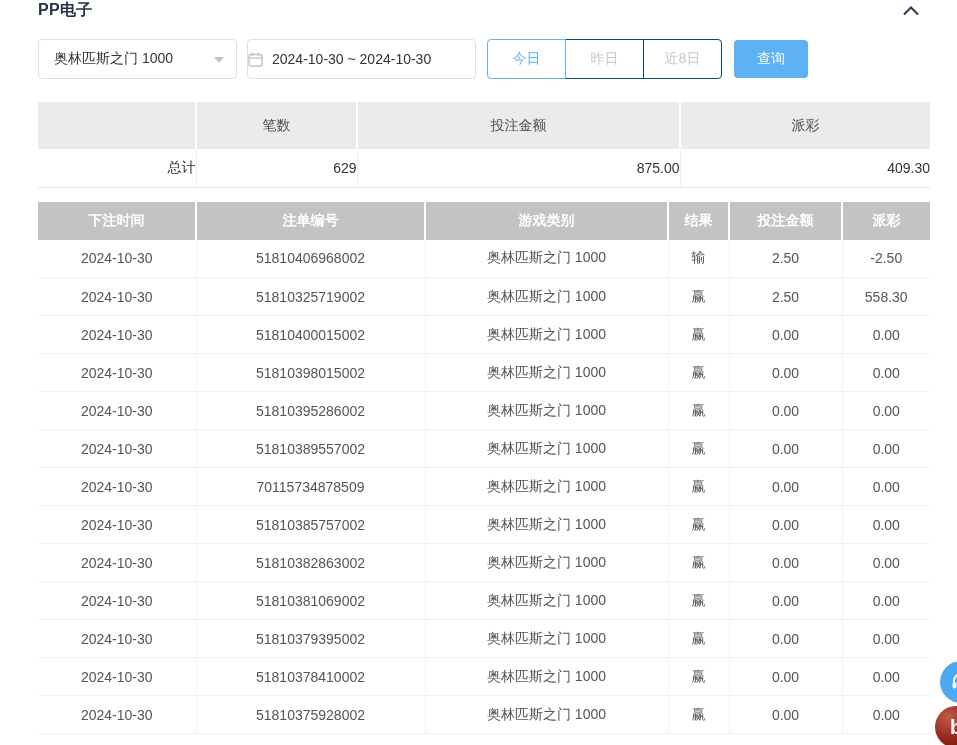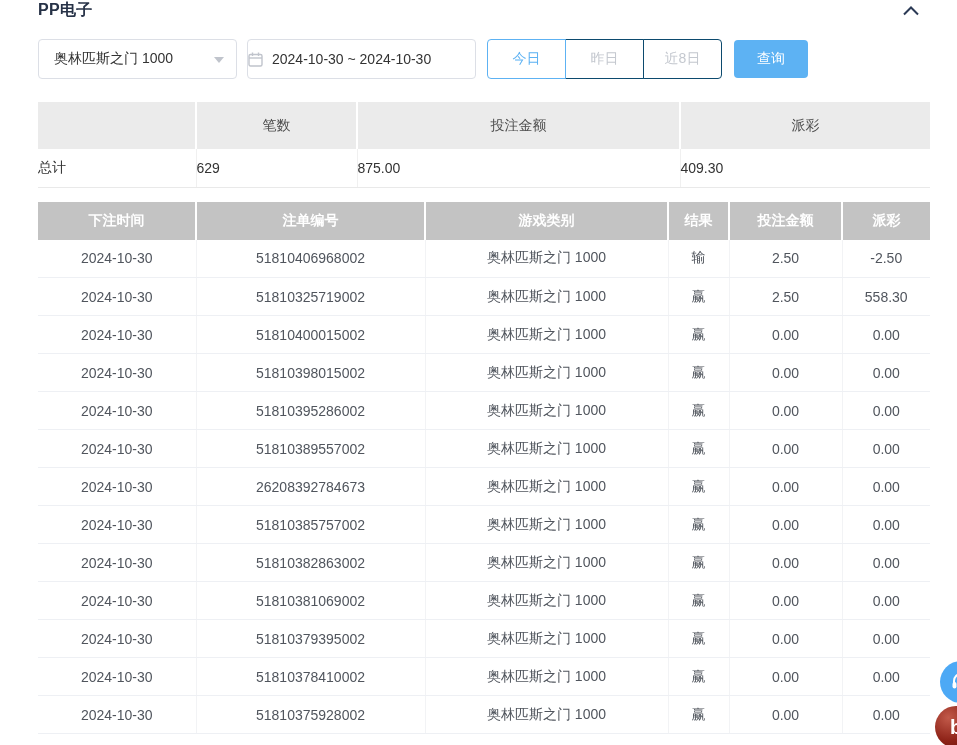--- a/index.html
+++ b/index.html
@@ -51,21 +51,21 @@
 
   
   table{border-collapse:collapse;table-layout:fixed;width:892px;font-size:14px;}
   .summary-table{margin-top:23px;}
   .summary-table th{
     background:var(--summary-header-gray);font-weight:400;color:#4d4d4d;
     height:47px;text-align:center;border-right:2px solid #fff;padding:0;
   }
   .summary-table th:last-child{border-right:none;}
   .summary-table td{
-    height:38px;text-align:left;color:#333;padding:0;background:#fff;
+    height:38px;text-align:right;color:#333;padding:0;background:#fff;
     border-right:1px solid #f0f0f0;border-bottom:1px solid #e9e9e9;
   }
   .summary-table td:last-child{border-right:none;}
 
   .bets-table{margin-top:14px;}
   .bets-table th{
     background:var(--table-header-gray);color:#fff;font-weight:700;
     height:38px;text-align:center;border-right:2px solid #fff;padding:0;
   }
   .bets-table th:last-child{border-right:none;}
@@ -215,21 +215,21 @@
         <tr>
           <td>2024-10-30</td>
           <td>51810389557002</td>
           <td>奥林匹斯之门 1000</td>
           <td>赢</td>
           <td>0.00</td>
           <td>0.00</td>
         </tr>
         <tr>
           <td>2024-10-30</td>
-          <td>26208392784673</td>
+          <td>70115734878509</td>
           <td>奥林匹斯之门 1000</td>
           <td>赢</td>
           <td>0.00</td>
           <td>0.00</td>
         </tr>
         <tr>
           <td>2024-10-30</td>
           <td>51810385757002</td>
           <td>奥林匹斯之门 1000</td>
           <td>赢</td>

